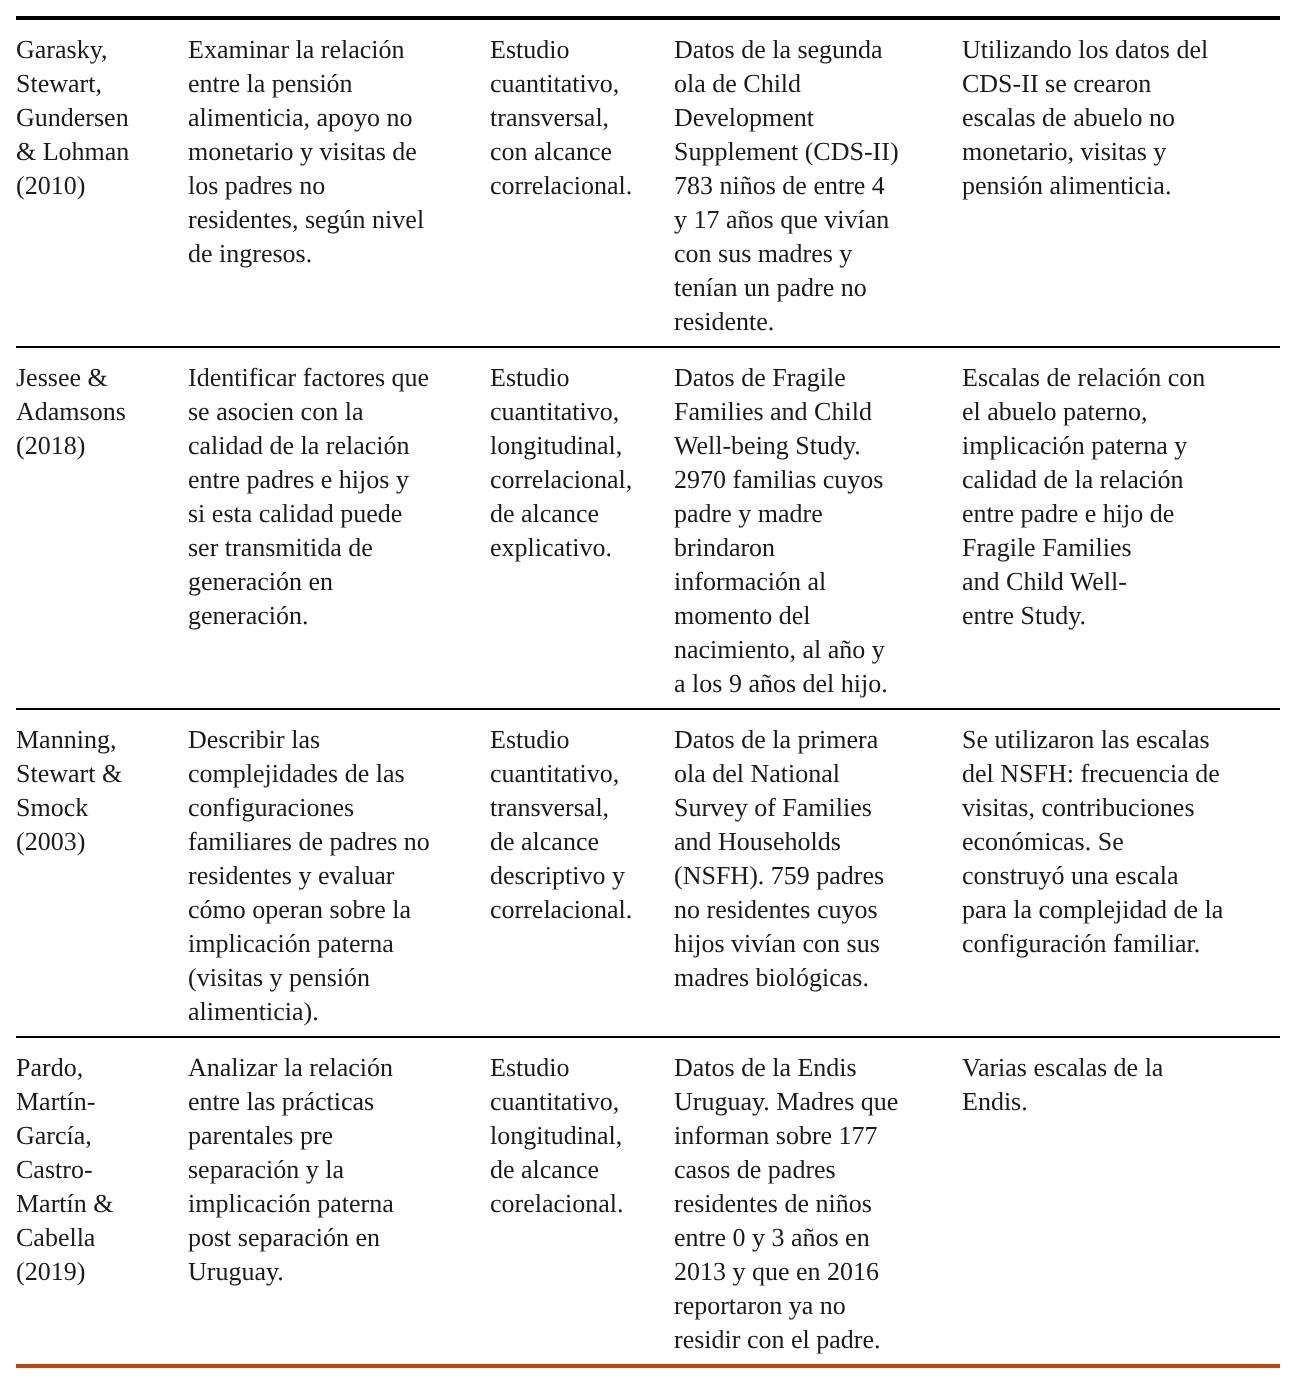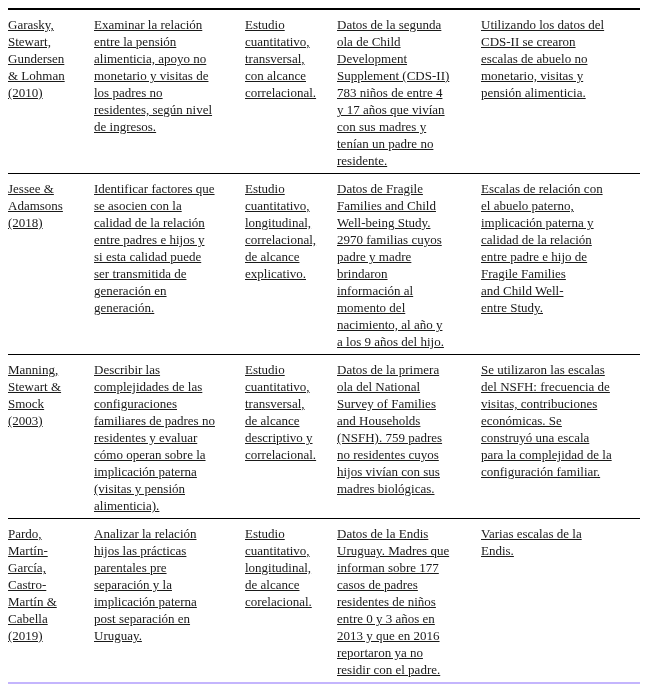--- a/index.html
+++ b/index.html
@@ -13,27 +13,26 @@
     font-family: "Liberation Serif", "DejaVu Serif", serif;
     color: #1a1a1a;
     overflow: hidden;
   }
   table.studies {
     width: 632px;
     margin: 8px 0 0 8px;
     border-collapse: collapse;
     table-layout: fixed;
     border-top: 2.5px solid #000;
-    text-decoration: underline;
   }
   table.studies tr {
     border-bottom: 1.5px solid #000;
   }
   table.studies tr:last-child {
-    border-bottom: 2px solid #c4b5fd;
+    border-bottom: 2px solid #c2410c;
     margin-left: 25px;
   }
   table.studies td {
     vertical-align: top;
     padding: 6px 2px 4px 0;
     font-size: 13px;
     line-height: 17px;
     white-space: pre;
     overflow: visible;
     box-sizing: border-box;
@@ -165,21 +164,21 @@
     </tr>
     <tr>
       <td class="c-authors">Pardo,
 Martín-
 García,
 Castro-
 Martín &amp;
 Cabella
 (2019)</td>
       <td class="c-objective">Analizar la relación
-hijos las prácticas
+entre las prácticas
 parentales pre
 separación y la
 implicación paterna
 post separación en
 Uruguay.</td>
       <td class="c-study">Estudio
 cuantitativo,
 longitudinal,
 de alcance
 corelacional.</td>

